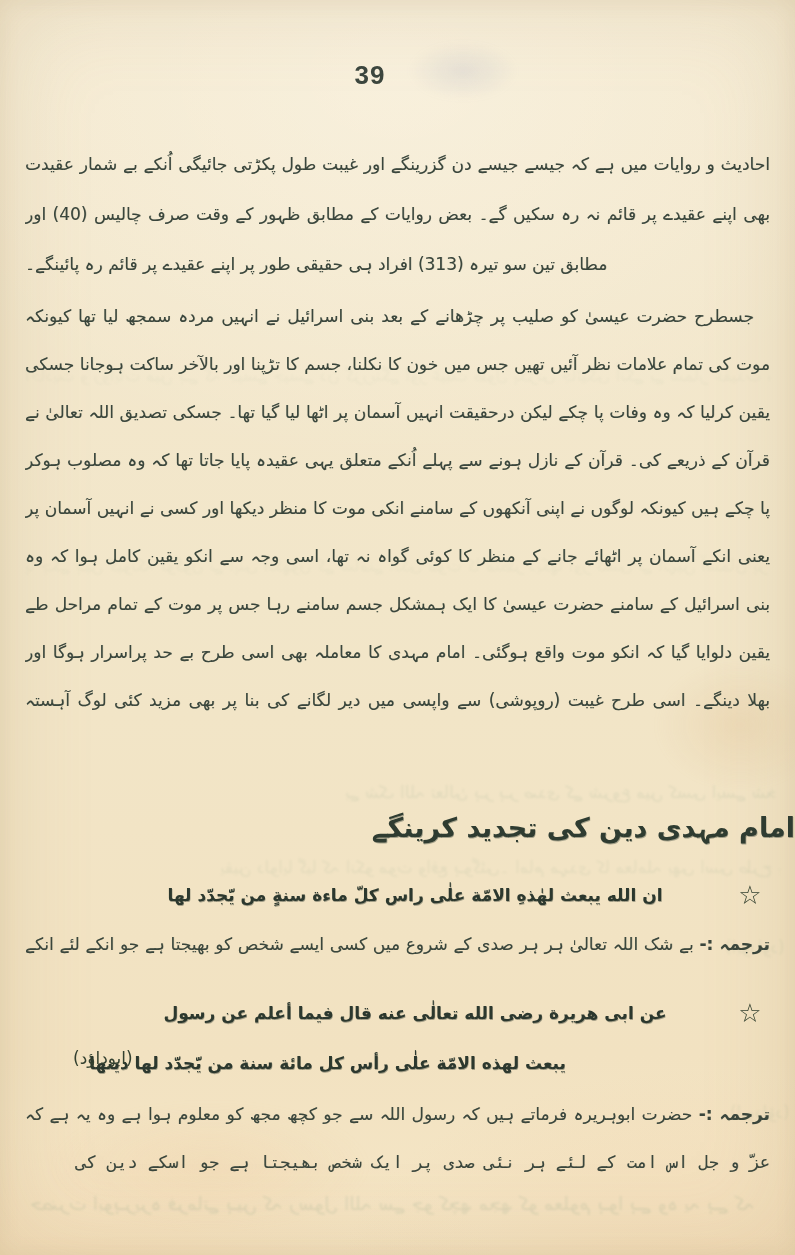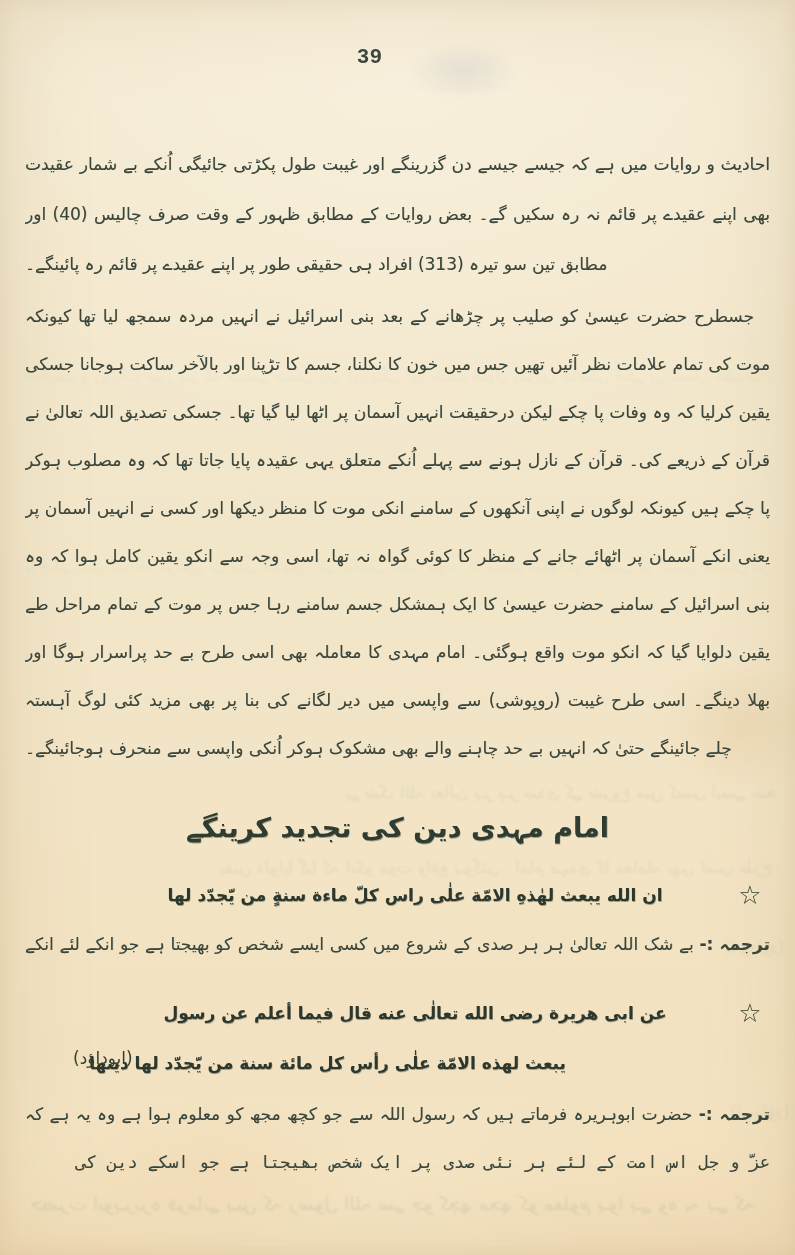--- a/index.html
+++ b/index.html
@@ -18,42 +18,42 @@
   .vignette {
     position:absolute; inset:0; pointer-events:none;
     box-shadow: inset 0 0 95px rgba(168,138,88,0.20), inset 0 0 20px rgba(168,138,88,0.12);
   }
   .blot { position:absolute; pointer-events:none; filter:blur(3px); border-radius:50%; }
   .blot-a { top:42px;  left:408px; width:110px; height:58px;  background:radial-gradient(closest-side, rgba(148,158,190,0.18), transparent); }
   .blot-b { top:660px; right:-30px; width:170px; height:130px; background:radial-gradient(closest-side, rgba(214,172,118,0.20), transparent); }
   .blot-c { bottom:24px; left:50px; width:320px; height:130px; background:radial-gradient(closest-side, rgba(236,198,152,0.18), transparent); }
 
   .page-number {
-    position:absolute; top:44px; left:330px; width:80px;
+    position:absolute; top:60px; left:330px; width:80px;
     text-align:center;
     font-family:"Liberation Sans", sans-serif;
-    font-weight:bold; font-size:21px; letter-spacing:1px;
+    font-weight:bold; font-size:26px; letter-spacing:1px;
     color:#3c463e;
   }
 
   .block { position:absolute; left:25px; right:25px; direction:rtl; }
   .ln {
     height:48px; line-height:48px;
     font-size:17px; color:#3a463c;
     text-align:justify; text-align-last:justify;
     overflow:hidden;
     text-shadow: 0.4px 0.4px 0 rgba(58,70,60,0.35);
   }
   .p1 .ln { height:50px; line-height:50px; }
   .ln.first { padding-right:16px; }
   .ln.left  { text-align:right; text-align-last:left; }
 
   .heading {
     position:absolute; top:812px; left:0; right:0;
-    text-align:center; direction:rtl;
+    direction:rtl;
     font-size:27px; font-weight:bold; color:#2f3c31;
     text-shadow: 0.6px 0.6px 0 rgba(47,60,49,0.4);
   }
 
   .hadith-row { position:absolute; left:25px; right:25px; height:47px; direction:rtl; }
   .star {
     position:absolute; right:3px; top:0;
     width:34px; height:47px; line-height:47px;
     text-align:center; font-size:26px; color:#33402f;
   }
@@ -130,21 +130,20 @@
   <div class="block p2" style="top:292px;">
     <div class="ln first">جسطرح حضرت عیسیٰ کو صلیب پر چڑھانے کے بعد بنی اسرائیل نے انہیں مردہ سمجھ لیا تھا کیونکہ انکے سامنے</div>
     <div class="ln">موت کی تمام علامات نظر آئیں تھیں جس میں خون کا نکلنا، جسم کا تڑپنا اور بالآخر ساکت ہوجانا جسکی وجہ سے انہوں نے</div>
     <div class="ln">یقین کرلیا کہ وہ وفات پا چکے لیکن درحقیقت انہیں آسمان پر اٹھا لیا گیا تھا۔ جسکی تصدیق اللہ تعالیٰ نے کئی سو سال بعد</div>
     <div class="ln">قرآن کے ذریعے کی۔ قرآن کے نازل ہونے سے پہلے اُنکے متعلق یہی عقیدہ پایا جاتا تھا کہ وہ مصلوب ہوکر وفات</div>
     <div class="ln">پا چکے ہیں کیونکہ لوگوں نے اپنی آنکھوں کے سامنے انکی موت کا منظر دیکھا اور کسی نے انہیں آسمان پر جاتے نہیں دیکھا۔</div>
     <div class="ln">یعنی انکے آسمان پر اٹھائے جانے کے منظر کا کوئی گواہ نہ تھا، اسی وجہ سے انکو یقین کامل ہوا کہ وہ وفات پا چکے۔ درحقیقت</div>
     <div class="ln">بنی اسرائیل کے سامنے حضرت عیسیٰ کا ایک ہمشکل جسم سامنے رہا جس پر موت کے تمام مراحل طے کروائے گئے اور</div>
     <div class="ln">یقین دلوایا گیا کہ انکو موت واقع ہوگئی۔ امام مہدی کا معاملہ بھی اسی طرح بے حد پراسرار ہوگا اور لوگ انہیں مُردہ سمجھ کر</div>
     <div class="ln">بھلا دینگے۔ اسی طرح غیبت (روپوشی) سے واپسی میں دیر لگانے کی بنا پر بھی مزید کئی لوگ آہستہ آہستہ مشکوک ہوتے</div>
-    <div class="ln left">چلے جائینگے حتیٰ کہ انہیں بے حد چاہنے والے بھی مشکوک ہوکر اُنکی واپسی سے منحرف ہوجائینگے۔</div>
   </div>
 
   <div class="heading">امام مہدی دین کی تجدید کرینگے</div>
 
   <div class="hadith-row" style="top:872px;">
     <span class="star">☆</span>
     <div class="hadith-text">ان الله يبعث لهٰذهِ الامّة علٰى راس كلّ ماءة سنةٍ من يّجدّد لها دينها .</div>
   </div>
 
   <div class="trans-row" style="top:920px;">

